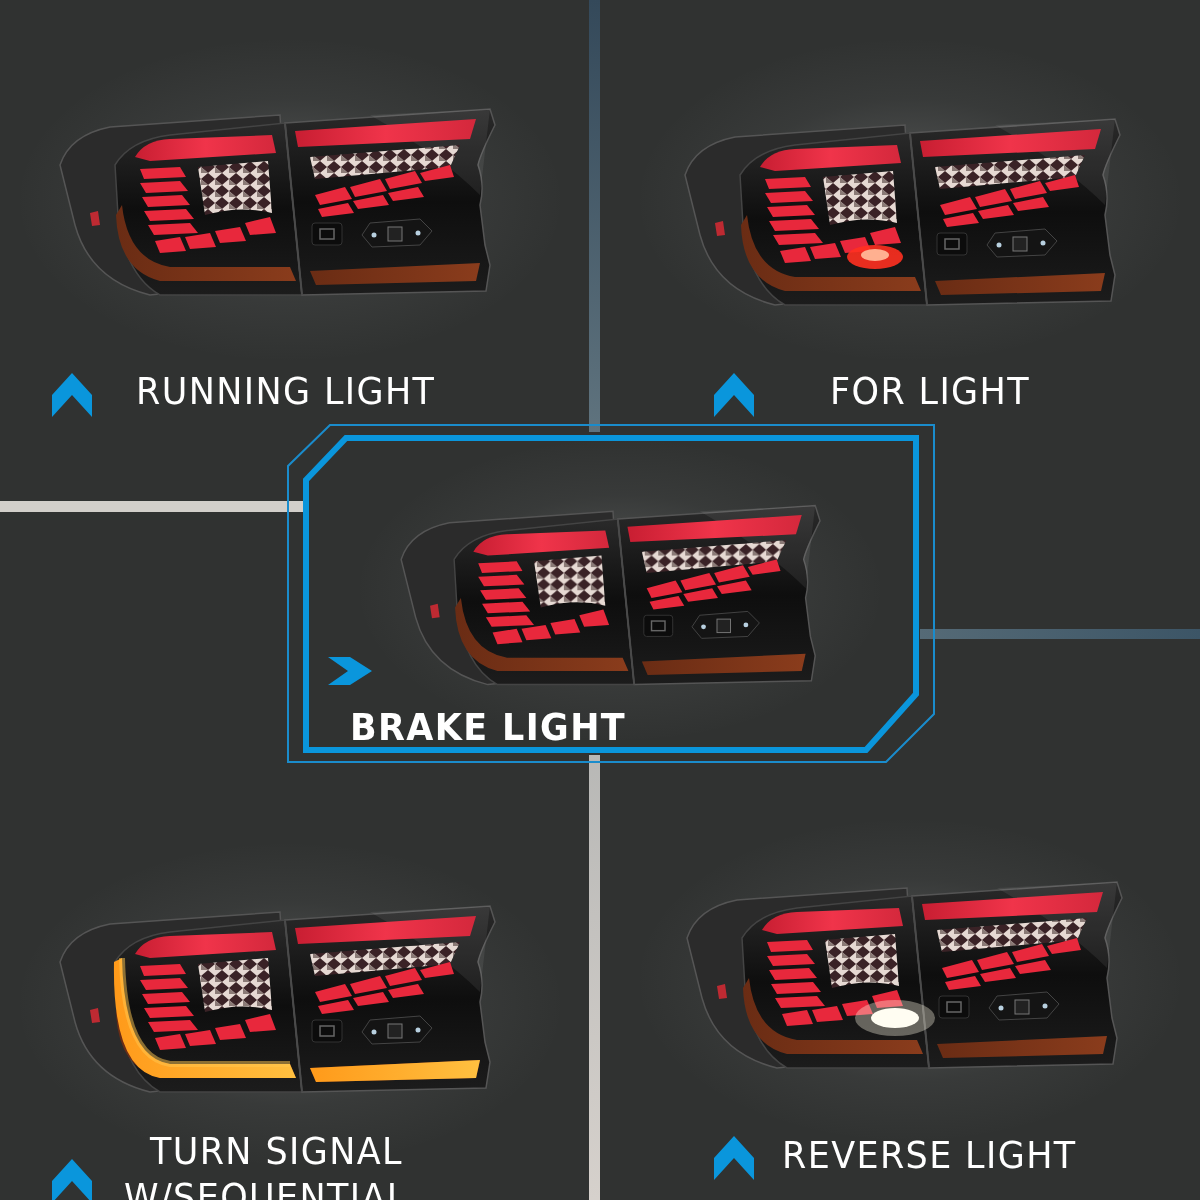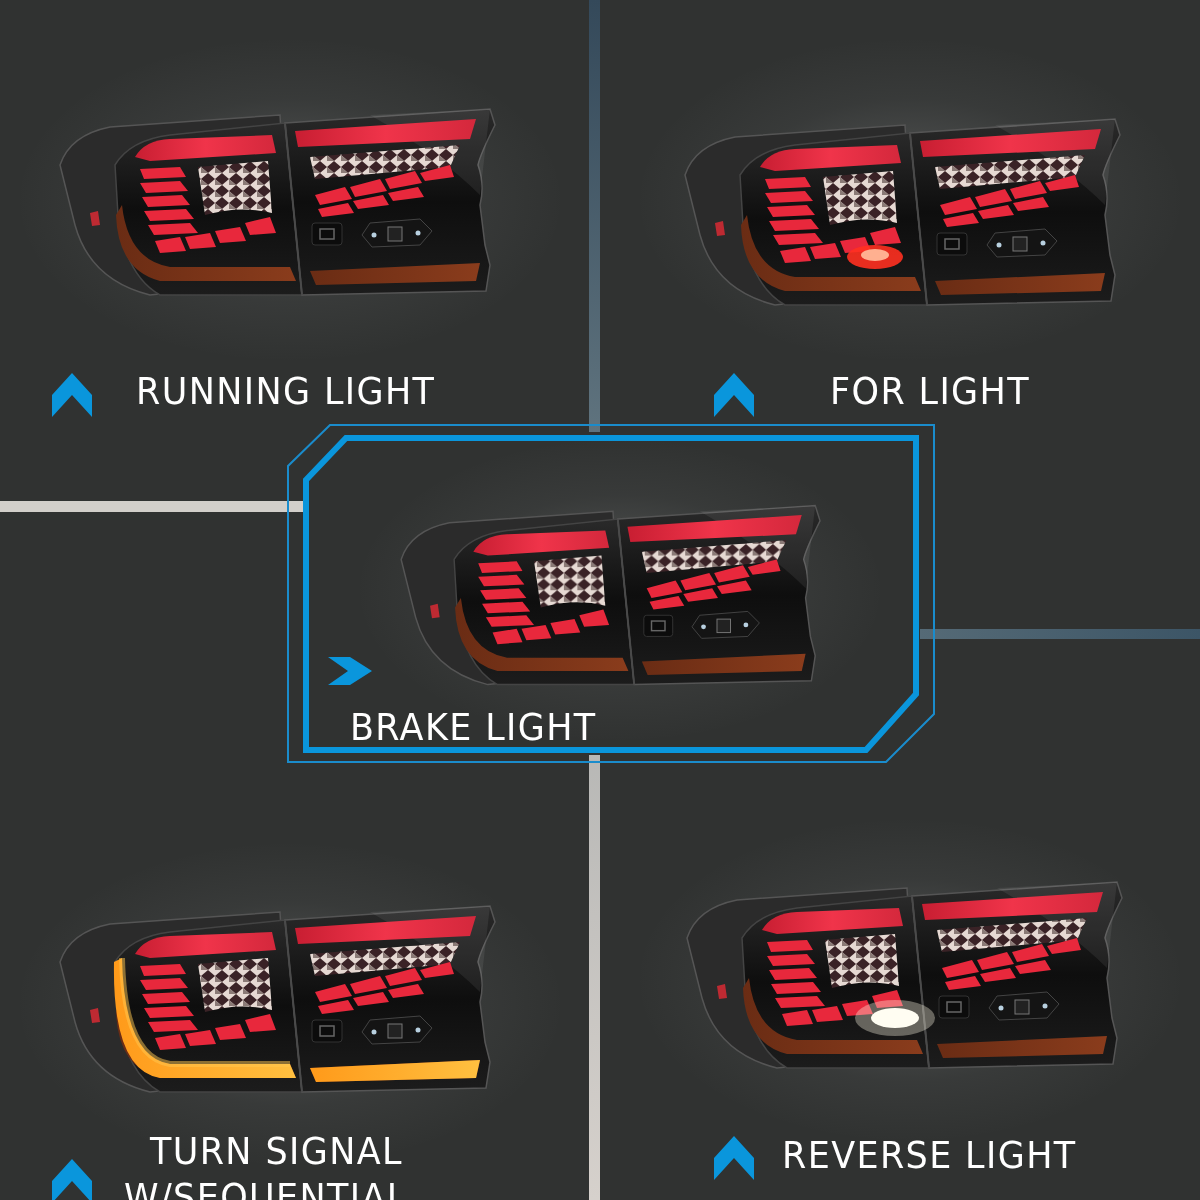--- a/index.html
+++ b/index.html
@@ -139,21 +139,21 @@
   </svg>
   <div class="label" style="left:230px; top:372px;">FOR LIGHT</div>
 </div>
 
 <svg class="abs" style="left:286px; top:424px;" width="650" height="340" viewBox="0 0 650 340">
 
   <polygon points="44,1 648,1 648,290 600,338 2,338 2,42" fill="none" stroke="#1a8ccc" stroke-width="2"></polygon>
 
   <polygon points="60,14 630,14 630,270 580,326 20,326 20,56" fill="none" stroke="#0a96dc" stroke-width="6"></polygon>
 </svg>
-<div class="panel" style="left:300px; top:430px; width:640px; height:330px;">
+<div class="panel" style="left:300px; top:430px; width:640px; height:330px;font-weight:bold;">
   <div class="glow" style="left:60px; top:10px; width:520px; height:300px;"></div>
   <svg class="abs" style="left:78px; top:62px;" width="470" height="260" viewBox="0 0 480 270">
     <use href="#taillight"></use>
   </svg>
   <svg class="chev" style="left:28px; top:227px;" width="44" height="28" viewBox="0 0 44 28">
     <polygon points="0,0 22,0 44,14 22,28 0,28 20,14" fill="#0a96dc"></polygon>
   </svg>
   <div class="label" style="left:50px; top:278px;">BRAKE LIGHT</div>
 </div>
 

